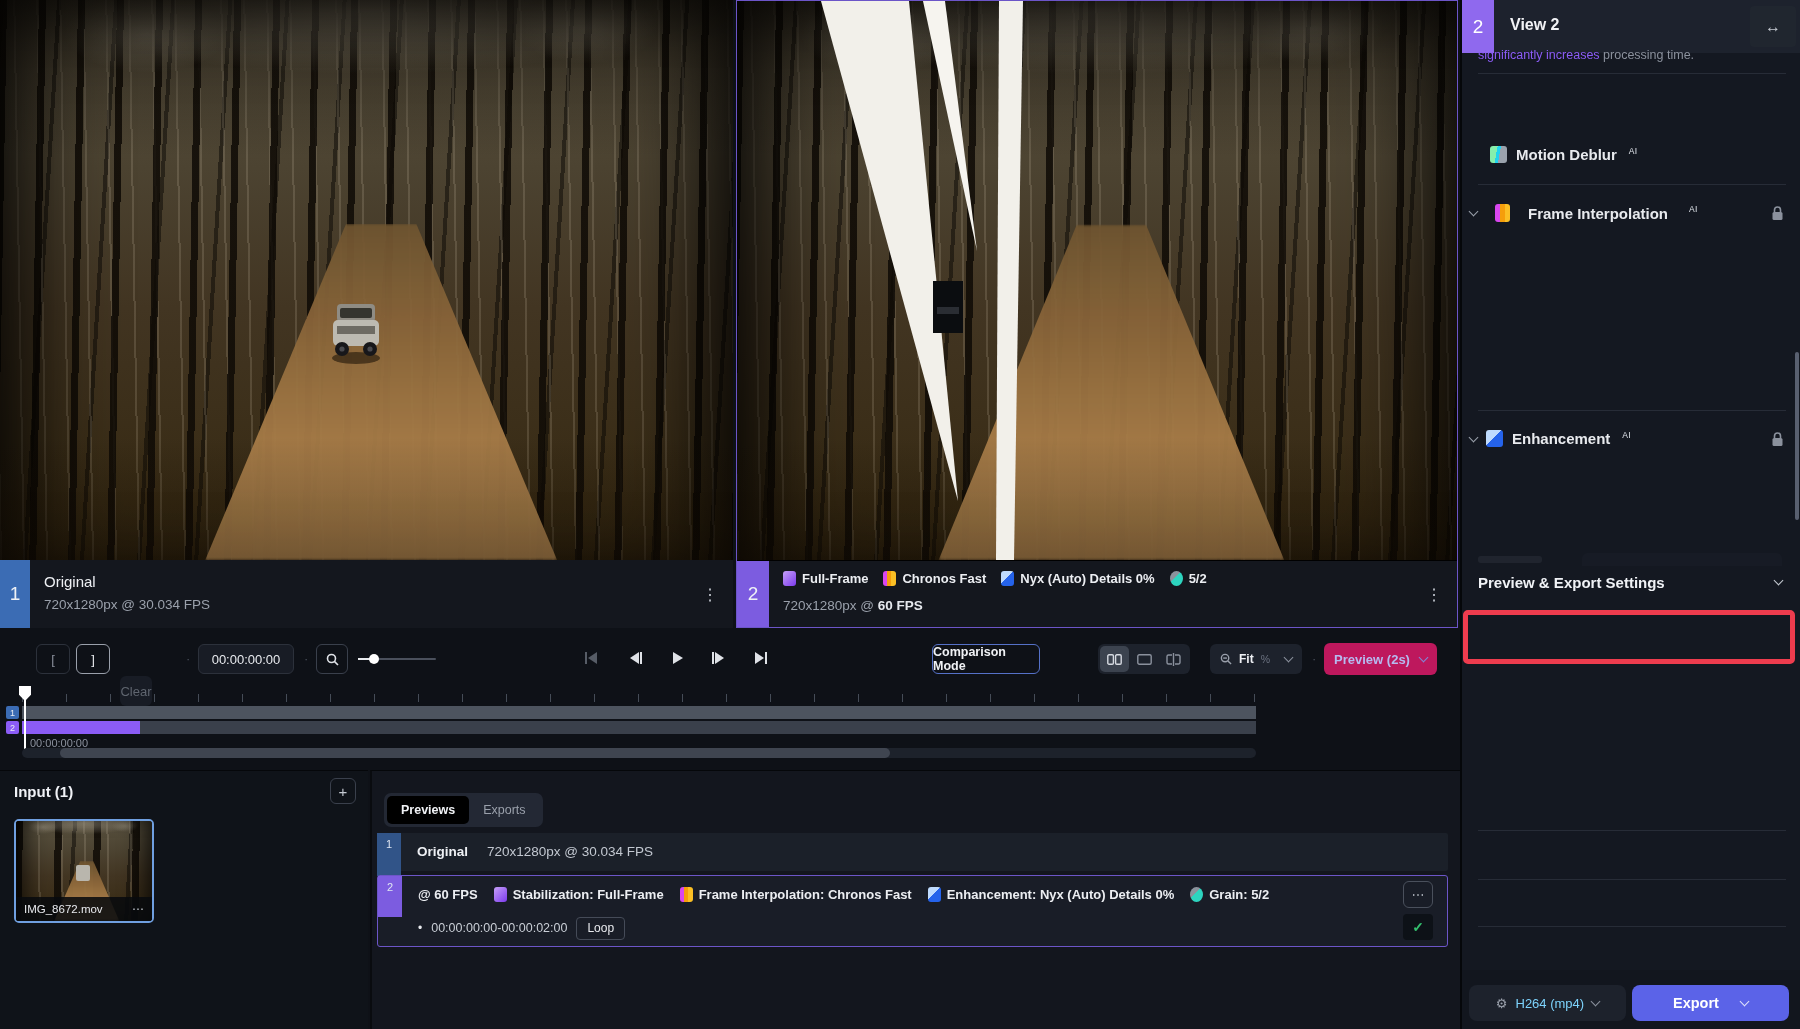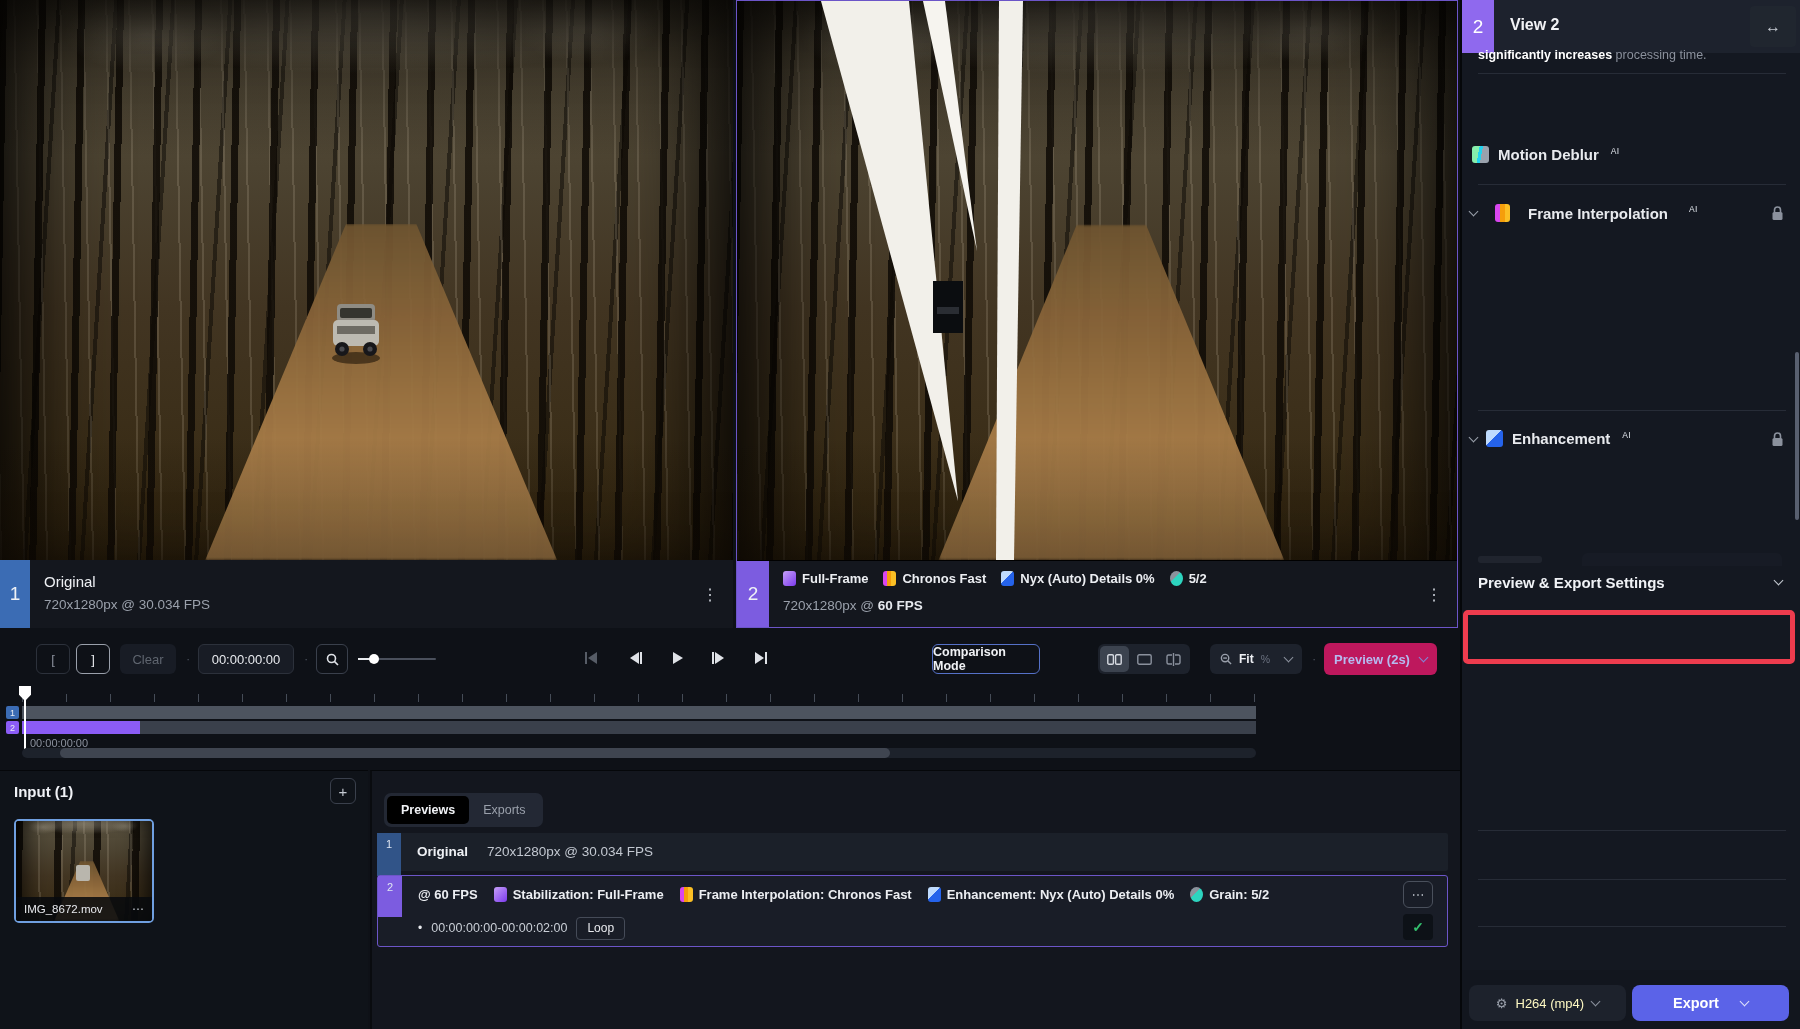--- a/index.html
+++ b/index.html
@@ -123,21 +123,21 @@
       </div>
       <div class="abs" style="left:46px;top:37px;font-size:13.5px;color:#9aa0ab;">
         <span>720x1280px @ </span><span style="font-weight:700;color:#e6e9ee;">60 FPS</span>
       </div>
       <div class="kebab">⋮</div>
     </div>
   </div>
 
   <div class="tbtn" style="left:36px;width:34px;border:1px solid #2c313b;color:#8b919d;">[</div>
   <div class="tbtn" style="left:76px;width:34px;border:1px solid #9aa0ab;color:#e8eaee;">]</div>
-  <div class="tbtn" style="left:120px;width:56px;background:#181c25;color:#5f656f;">Clear</div>
+  <div class="tbtn" style="left:120px;width:32px;background:#181c25;color:#5f656f;margin-top:32px;">Clear</div>
   <div class="sep" style="left:186px;">·</div>
   <div class="tbtn" style="left:198px;width:96px;background:#181c25;border:1px solid #2c313b;color:#e8eaee;">00:00:00:00</div>
   <div class="sep" style="left:304px;">·</div>
   <div class="tbtn" style="left:316px;width:32px;border:1px solid #3a404c;color:#dfe2e7;">
     <svg width="13" height="13" viewBox="0 0 13 13">
         <circle cx="5.5" cy="5.5" r="4" fill="none" stroke="#dfe2e7" stroke-width="1.6"></circle>
         <line x1="8.6" y1="8.6" x2="12" y2="12" stroke="#dfe2e7" stroke-width="1.6"></line>
       </svg>
   </div>
   <div class="abs" style="left:358px;top:658px;width:78px;height:2px;background:#4a505c;border-radius:1px;">
@@ -290,25 +290,25 @@
 
   <div class="abs" style="left:1460px;top:0;width:340px;height:1029px;background:#141821;border-left:2px solid #05070a;box-sizing:border-box;">
 
     <div class="abs" style="left:0;top:0;width:340px;height:53px;background:#1d222d;">
       <div class="abs flex" style="left:0;top:0;width:32px;height:53px;background:#8f69ee;justify-content:center;font-size:19px;color:#fff;">2</div>
       <div class="abs" style="left:48px;top:16px;font-size:16px;font-weight:700;color:#f2f3f6;">View 2</div>
       <div class="abs flex" style="right:6px;top:6px;width:46px;height:41px;background:#20262f;border-radius:4px;justify-content:center;font-size:16px;color:#c5cad2;">↔</div>
     </div>
 
     <div class="abs" style="left:16px;top:48px;width:308px;font-size:12.5px;color:#8b919d;">
-      <span style="font-weight:700;color:#ffffff;">significantly increases</span><span> processing time.</span>
+      <span style="font-weight:400;color:#8b5cf6;">significantly increases</span><span> processing time.</span>
     </div>
     <div class="abs" style="left:16px;top:73px;width:308px;height:1px;background:#272c37;"></div>
 
-    <div class="abs flex" style="left:10px;top:146px;gap:9px;">
+    <div class="abs flex" style="left:28px;top:146px;gap:9px;">
       <span style="width:17px;height:17px;border-radius:3px;background:linear-gradient(100deg,#86efac 0 38%,#22d3ee 38% 55%,#9aa2ad 55%);"></span>
       <span class="s-title">Motion Deblur</span>
         <span class="sup-ai">AI</span>
     </div>
 
     <div class="abs" style="left:16px;top:184px;width:308px;height:1px;background:#272c37;"></div>
 
     <div class="abs flex" style="left:8px;top:204px;gap:18px;">
       <i class="chev sec-chev"></i>
       <span style="width:15px;height:18px;border-radius:3px;background:linear-gradient(90deg,#d946ef 0 30%,#f59e0b 30% 65%,#fbbf24 65%);"></span>
@@ -345,21 +345,21 @@
 
     <div class="abs" style="left:16px;top:830px;width:308px;height:1px;background:#272c37;"></div>
 
     <div class="abs" style="left:16px;top:879px;width:308px;height:1px;background:#272c37;"></div>
 
     <div class="abs" style="left:16px;top:926px;width:308px;height:1px;background:#272c37;"></div>
 
     <div class="abs" style="left:0;top:970px;width:340px;height:59px;background:#12161e;">
       <div class="flex" style="position:absolute;left:7px;top:15px;width:157px;height:36px;background:#1d222c;border-radius:8px;justify-content:center;gap:8px;">
         <span style="font-size:13px;color:#9aa0ab;">⚙</span>
-        <span style="font-size:13px;color:#fef9c3;">H264 (mp4)</span>
+        <span style="font-size:13px;color:#7dd3fc;">H264 (mp4)</span>
         <i class="chev" style="color:#8b919d;"></i>
       </div>
       <div class="flex" style="position:absolute;left:170px;top:15px;width:157px;height:36px;background:#5b63e8;border-radius:8px;justify-content:center;gap:22px;">
         <span style="font-size:14.5px;font-weight:700;color:#fff;">Export</span>
         <i class="chev" style="color:#dfe2fb;"></i>
       </div>
     </div>
 
     <div class="abs" style="right:1px;top:352px;width:4px;height:168px;border-radius:2px;background:#596070;"></div>
   </div>

